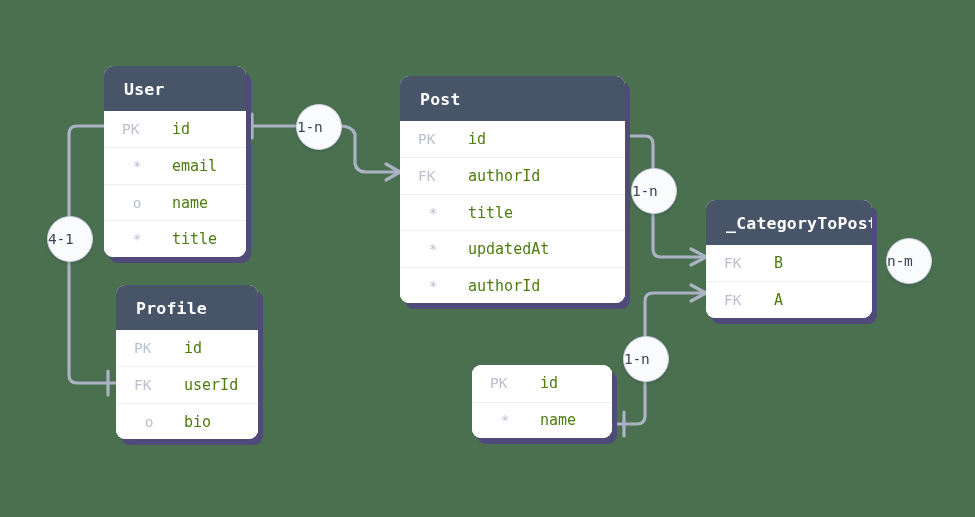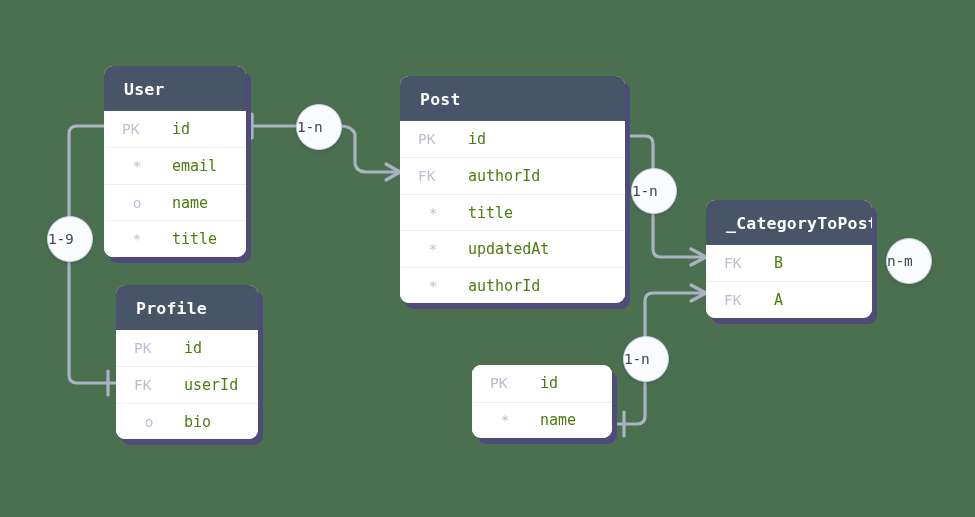--- a/index.html
+++ b/index.html
@@ -227,21 +227,21 @@
         <span class="fieldname">id</span>
       </div>
       <div class="row">
         <span class="key mark">*</span>
         <span class="fieldname">name</span>
       </div>
     </div>
   </div>
 
   <div class="badge" style="left:47px; top:216px;">
-    <span>1-9</span>
+    <span>4-1</span>
   </div>
 
   <div class="badge" style="left:296px; top:104px;">
     <span>1-n</span>
   </div>
 
   <div class="badge" style="left:631px; top:168px;">
     <span>1-n</span>
   </div>
 

